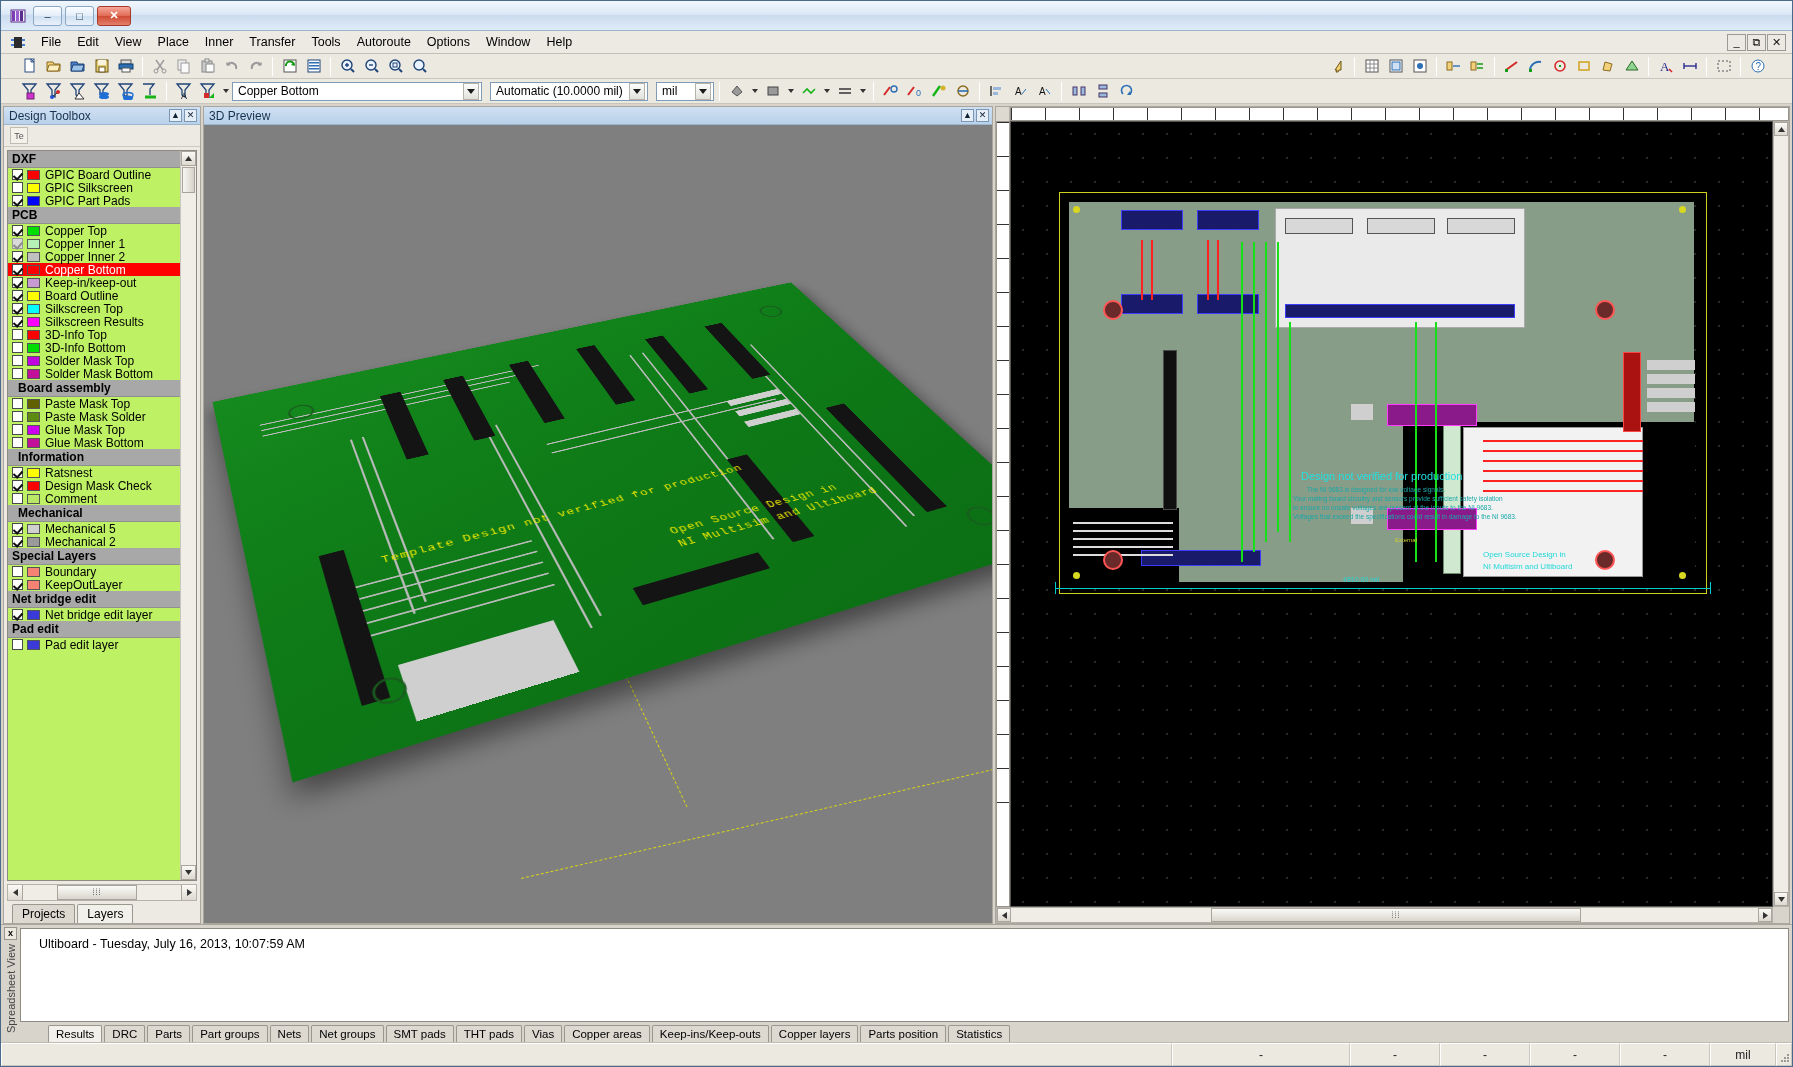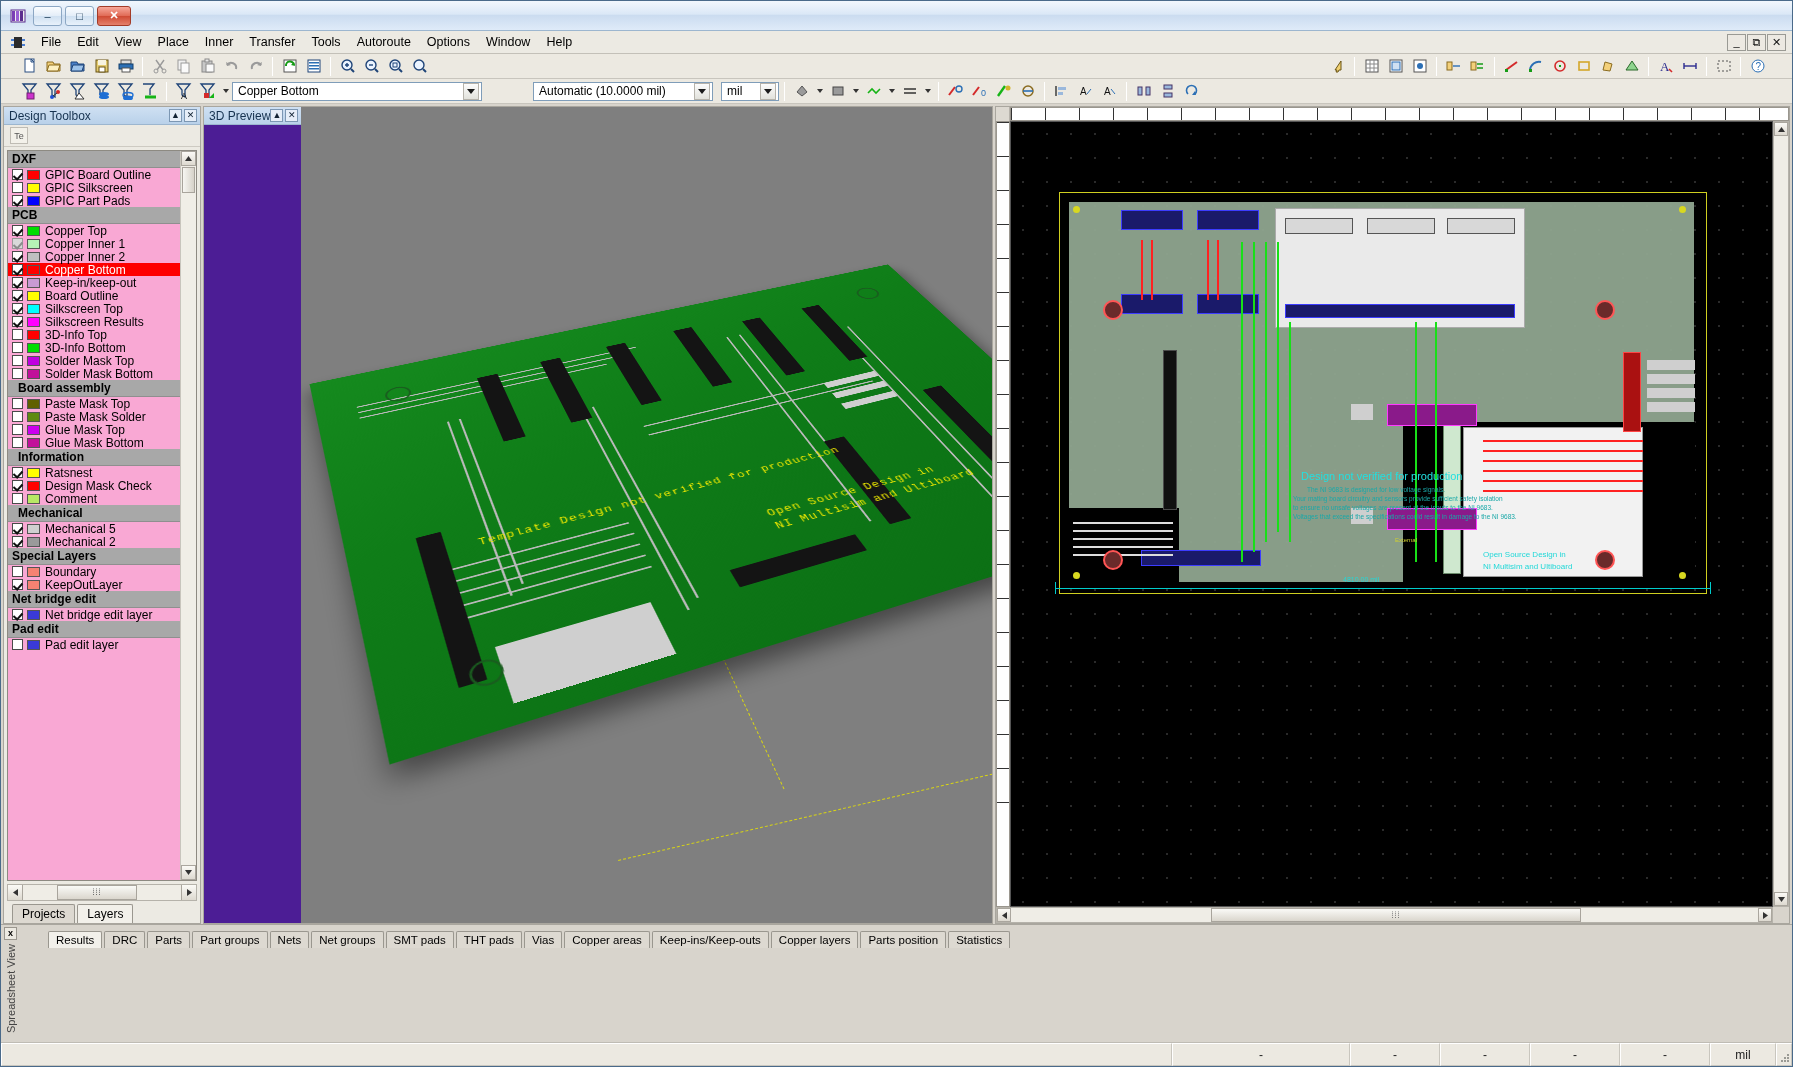--- a/index.html
+++ b/index.html
@@ -90,21 +90,21 @@
     font-size:12px; color:#000;
   }
   .combo .arrow {
     margin-left:auto; width:16px; height:17px;
     background: linear-gradient(180deg,#fcfcfc,#e2e2dc);
     border:1px solid #b6b3ab;
     display:flex;align-items:center;justify-content:center;
   }
   .combo .arrow:after{content:"";border-left:4px solid transparent;border-right:4px solid transparent;border-top:5px solid #1b1b1b;}
   .combo-layer { width: 250px; }
-  .combo-trace { width: 180px; margin-left: 43px; }
+  .combo-trace { width: 158px; }
   .combo-unit  { width: 58px; }
 
   
   .main {
     flex: 1 1 auto; display:flex; min-height:0;
     background:#d8d4cc; padding:2px 2px 0 2px; gap:2px;
   }
 
   
   .toolbox {
@@ -115,21 +115,21 @@
     height:18px; display:flex; align-items:center;
     background: linear-gradient(180deg,#cfe0f2,#b9d1ea);
     font-size:12px; color:#16324f; padding-left:5px;
     border-bottom:1px solid #9cb6cf;
   }
   .panel-caption .cap-btns{margin-left:auto; display:flex; gap:2px; padding-right:3px;}
   .cap-btn{width:13px;height:13px;border:1px solid #7c97b3;background:#e6eef8;font-size:9px;line-height:11px;text-align:center;color:#123;}
   .tbx-minibar{height:22px;display:flex;align-items:center;padding-left:6px;background:#eceae3;border-bottom:1px solid #cdcac2;}
   .tbx-minibtn{width:18px;height:17px;border:1px solid #bfbcb4;background:#f3f1ea;font-size:9px;display:flex;align-items:center;justify-content:center;color:#555;}
   .layerlist-wrap{
-    flex:1 1 auto; margin:3px; background:#f9a8d4; border:1px solid #8d8a82;
+    flex:1 1 auto; margin:3px; background:#bef264; border:1px solid #8d8a82;
     display:flex; min-height:0;
   }
   .layerlist{flex:1 1 auto; overflow:hidden; font-size:12px;}
   .lv-scroll{
     width:16px; flex:0 0 16px; background:#f0eee7; border-left:1px solid #c8c5bd;
     display:flex; flex-direction:column; align-items:center;
   }
   .lv-arrow{width:15px;height:15px;background:linear-gradient(180deg,#fbfaf6,#ddd9d0);border:1px solid #aaa69e;display:flex;align-items:center;justify-content:center;}
   .lv-thumb{width:13px;height:26px;margin:1px auto;background:linear-gradient(90deg,#f7f6f2,#d6d2c9);border:1px solid #a8a49c;}
   .grp {
@@ -162,21 +162,21 @@
   .hs-thumb{width:80px;height:100%;background:linear-gradient(180deg,#fafaf7,#dad6cd);border:1px solid #a8a49c;margin-left:34px;display:flex;align-items:center;justify-content:center;font-size:9px;color:#666;letter-spacing:1px;}
   .tbx-tabs{height:20px;flex:0 0 20px;display:flex;align-items:flex-end;padding-left:8px;gap:2px;background:#eceae3;}
   .tbx-tab{
     padding:2px 9px 2px 9px;font-size:12px;border:1px solid #9a978f;border-bottom:none;
     background:#ddd9d1;color:#000;border-radius:2px 2px 0 0;
   }
   .tbx-tab.active{background:#f2f0ea;}
 
   
   .preview {
-    width:790px; flex:0 0 790px; display:flex;flex-direction:row;
+    width:790px; flex:0 0 790px; display:flex;flex-direction:column;
     background:#4c1d95;border:1px solid #a9a69e;
   }
   .preview-body{flex:1 1 auto;position:relative;background:#7f7f7f;overflow:hidden;margin:0;}
   .board3d{
     position:absolute; left:60px; top:85px; width:690px; height:510px;
     background: linear-gradient(160deg,#158a1e 0%, #0f7d18 40%, #0b6e14 100%);
     transform: perspective(1100px) rotateX(52deg) rotateZ(-22deg) scale(1.03);
     transform-origin: 50% 50%;
     box-shadow: 0 14px 22px rgba(0,0,0,.45);
   }
@@ -1123,20 +1123,23 @@
       </div>
     </div>
   </div>
 
   <div class="sheet">
     <div class="sheet-side">
       <div class="sheet-x">x</div>
       <div class="sheet-vtext">Spreadsheet View</div>
     </div>
     <div class="sheet-main">
+      <div class="sheet-body">
+        <div>Ultiboard  -  Tuesday, July 16, 2013, 10:07:59 AM</div>
+      </div>
       <div class="sheet-tabs" id="sheet-tabs">
           <div class="sheet-tab active">Results</div>
           <div class="sheet-tab">DRC</div>
           <div class="sheet-tab">Parts</div>
           <div class="sheet-tab">Part groups</div>
           <div class="sheet-tab">Nets</div>
           <div class="sheet-tab">Net groups</div>
           <div class="sheet-tab">SMT pads</div>
           <div class="sheet-tab">THT pads</div>
           <div class="sheet-tab">Vias</div>

